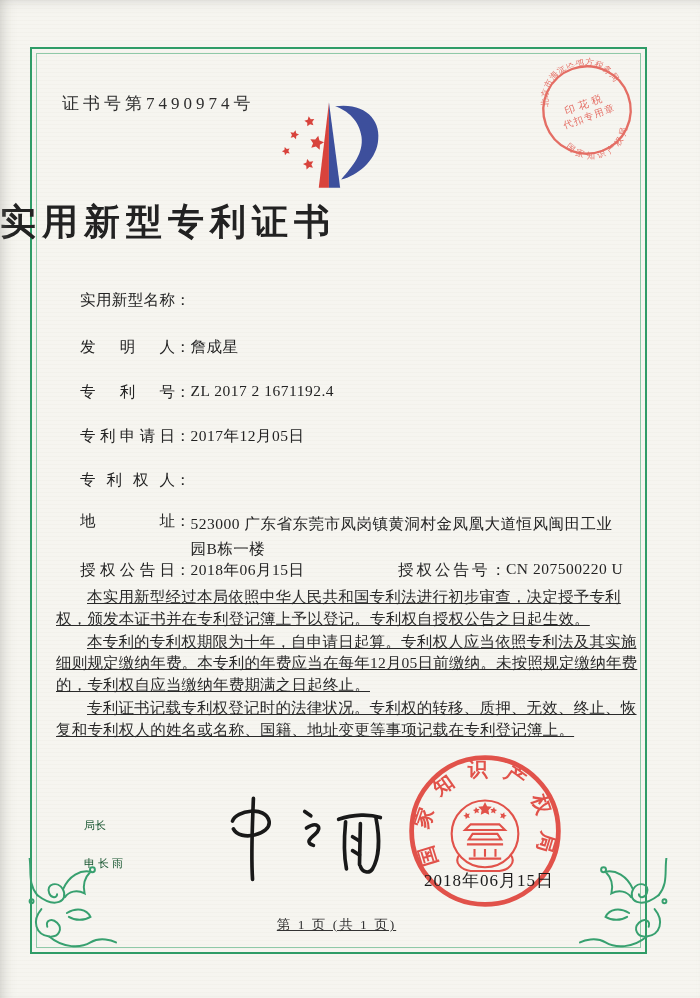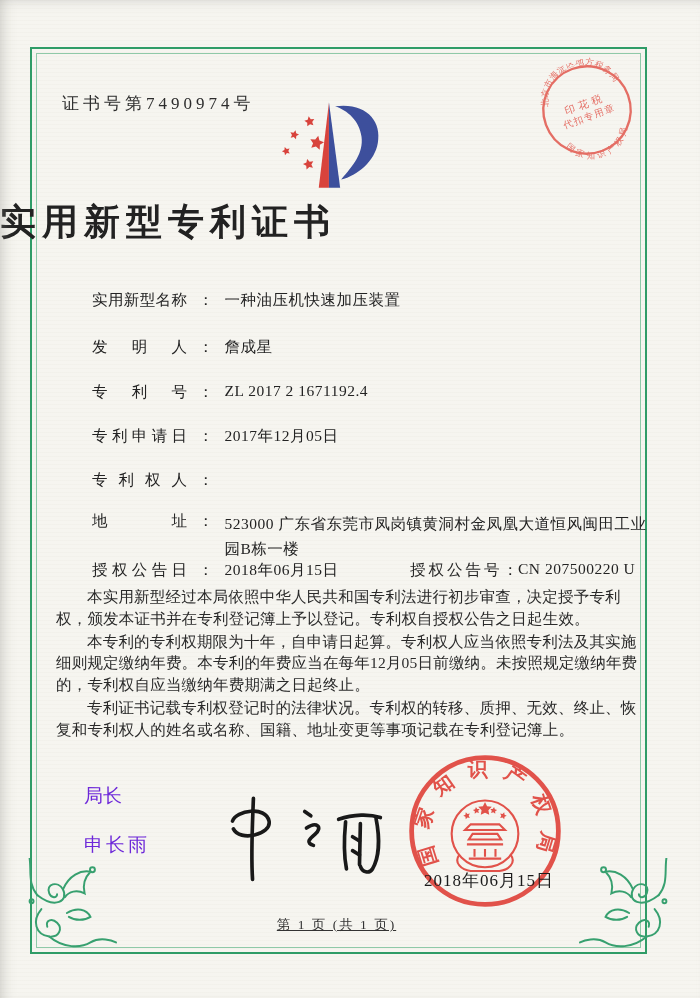--- a/index.html
+++ b/index.html
@@ -36,38 +36,38 @@
   .cert-no{
     position:absolute;left:62px;top:92px;
     font-size:17px;letter-spacing:4px;color:#2c2c2c;
   }
   .logo{position:absolute;left:276px;top:98px;width:112px;height:94px;}
   .doc-title{
     position:absolute;left:0;top:198px;width:678px;
     font-size:36px;font-weight:600;letter-spacing:6px;color:#222;
   }
   .fields{position:absolute;left:76px;top:290px;width:548px;font-size:15.5px;}
-  .frow{position:absolute;left:16px;display:flex;align-items:flex-start;gap:11px;}
+  .frow{position:absolute;left:4px;display:flex;align-items:flex-start;}
   .flabel{
     display:inline-block;width:95px;
     text-align:justify;text-align-last:justify;
     color:#232323;flex:none;
   }
   .fcolon{flex:none;color:#232323;}
   .fvalue{color:#232323;letter-spacing:.5px;}
   .frow2-right{position:absolute;left:318px;top:0;display:flex;}
   .addr-val{width:430px;line-height:25px;}
 
   .body-text{
     position:absolute;left:56px;top:586px;width:586px;
     font-size:15.5px;line-height:21.8px;color:#2a2a2a;
   }
-  .body-text p{margin:0 0 1px 0;text-indent:2em;letter-spacing:.2px;}
-
-  .officer{position:absolute;left:84px;top:783px;font-size:19px;color:#6d28d9;}
+  .body-text p{margin:0 0 1px 0;text-indent:2em;letter-spacing:.2px;text-decoration:underline;}
+
+  .officer{position:absolute;left:84px;top:818px;font-size:11px;color:#14532d;}
   .officer .name{margin-top:23px;letter-spacing:3px;}
   .sig{position:absolute;left:172px;top:788px;width:215px;height:100px;}
 
   .seal{position:absolute;left:404px;top:750px;width:162px;height:162px;opacity:.93;}
   .seal-date{
     position:absolute;left:424px;top:869px;
     font-size:17px;letter-spacing:1px;color:#1c1c1c;z-index:5;
   }
   .tax-stamp{
     position:absolute;left:537px;top:60px;width:100px;height:100px;
@@ -129,21 +129,20 @@
     <use href="#st" transform="translate(32,65) scale(0.55) rotate(-15)"></use>
   </g>
 </svg>
 
 <div class="doc-title">实用新型专利证书</div>
 
 <div class="fields">
   <div class="frow" style="top:0">
     <span class="flabel">实用新型名称</span>
       <span class="fcolon">：</span>
-    <span class="fvalue">一种油压机快速加压装置</span>
   </div>
   <div class="frow" style="top:47px">
     <span class="flabel">发明人</span>
       <span class="fcolon">：</span>
     <span class="fvalue">詹成星</span>
   </div>
   <div class="frow" style="top:92px">
     <span class="flabel">专利号</span>
       <span class="fcolon">：</span>
     <span class="fvalue">ZL 2017 2 1671192.4</span>

